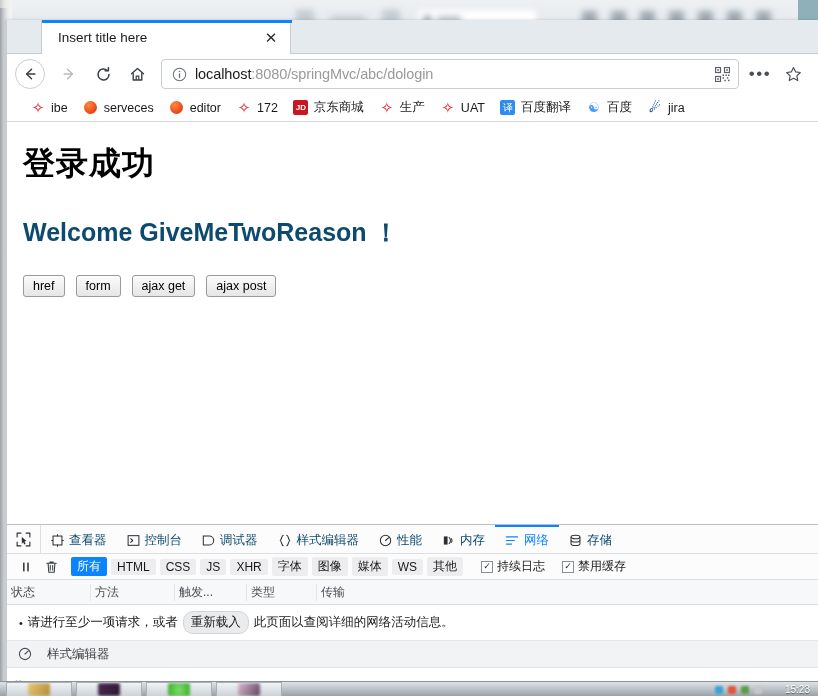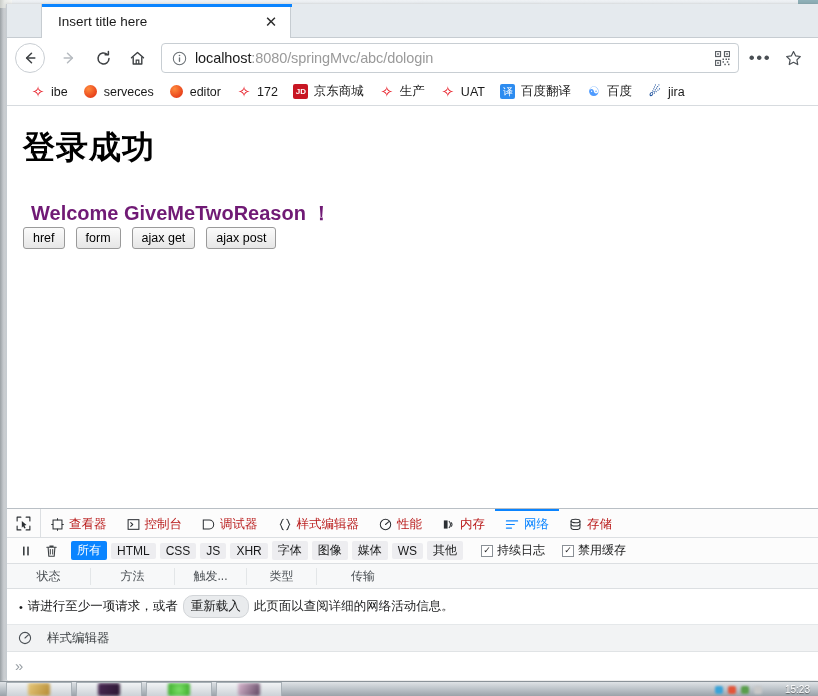--- a/index.html
+++ b/index.html
@@ -51,21 +51,21 @@
     position: absolute; left: 0; top: 0; width: 12px; height: 130px;
     background: linear-gradient(90deg,#c9ccc8 0%, #e9ebe8 40%, #f4f5f3 100%);
   }
   .bg-side-strip {
     position: absolute; left: 0; top: 8px; width: 8px; height: 675px;
     background: linear-gradient(90deg,#9aa0a4 0%, #c8ccd0 45%, #eceff1 100%);
   }
 
   
   .ff-window {
-    position: absolute; left: 6px; top: 4px;
+    position: absolute; left: 6px; top: 20px;
     width: 812px; height: 676px;
     background: #ffffff;
     border: 1px solid #c6ccd1;
     border-top: none;
     box-shadow: 0 0 3px rgba(0,0,0,.18);
   }
 
   
   .tabstrip {
     position: absolute; left: 0; top: 0;
@@ -183,24 +183,24 @@
     background: #ffffff;
     overflow: hidden;
     padding: 0 16px;
   }
   .page h1 {
     margin: 20px 0 0 0;
     font-size: 32px; font-weight: bold; color: #000;
     letter-spacing: 1px;
   }
   .page h2 {
-    margin: 30px 0 0 8px;
-    font-size: 20px; font-weight: bold; color: #701a75;
-  }
-  .btnrow { display: flex; gap: 11px; }
+    margin: 30px 0 0 0;
+    font-size: 25px; font-weight: bold; color: #0c4a6e;
+  }
+  .btnrow { margin-top: 26px; display: flex; gap: 11px; }
   .pgbtn {
     font-family: "Liberation Sans", sans-serif;
     font-size: 12.5px; color: #000;
     background: linear-gradient(#fbfbfb, #e6e6e6);
     border: 1px solid #9a9a9a;
     border-radius: 3px;
     padding: 3px 9px;
     cursor: pointer;
   }
 
@@ -219,21 +219,21 @@
     border-bottom: 1px solid #dcdfe2;
     background: #fcfcfc;
   }
   .dt-picker {
     width: 34px; display: flex; align-items: center; justify-content: center;
     border-right: 1px solid #dcdfe2; cursor: pointer;
   }
   .dt-tab {
     display: flex; align-items: center; gap: 5px;
     padding: 0 10px;
-    color: #b91c1c; font-size: 12.5px;
+    color: #0c4a6e; font-size: 12.5px;
     border-top: 2px solid transparent;
     cursor: pointer; white-space: nowrap;
   }
   .dt-tab.active { color: #0a84ff; border-top-color: #0a84ff; }
   .dt-tab .ti { display: flex; align-items: center; }
 
   .dt-filters {
     height: 26px;
     display: flex; align-items: center;
     border-bottom: 1px solid #dcdfe2;
@@ -264,21 +264,20 @@
   }
 
   .dt-thead {
     height: 25px;
     display: flex; align-items: center;
     background: #f7f8f9;
     border-bottom: 1px solid #dcdfe2;
     color: #4a4f54; font-size: 12px;
   }
   .th {
-    text-align: center;
     border-right: 1px solid #e3e6e8;
     padding: 0 4px;
     overflow: hidden; white-space: nowrap;
     cursor: pointer;
   }
 
   .dt-notice {
     height: 36px;
     display: flex; align-items: center;
     padding-left: 12px;

